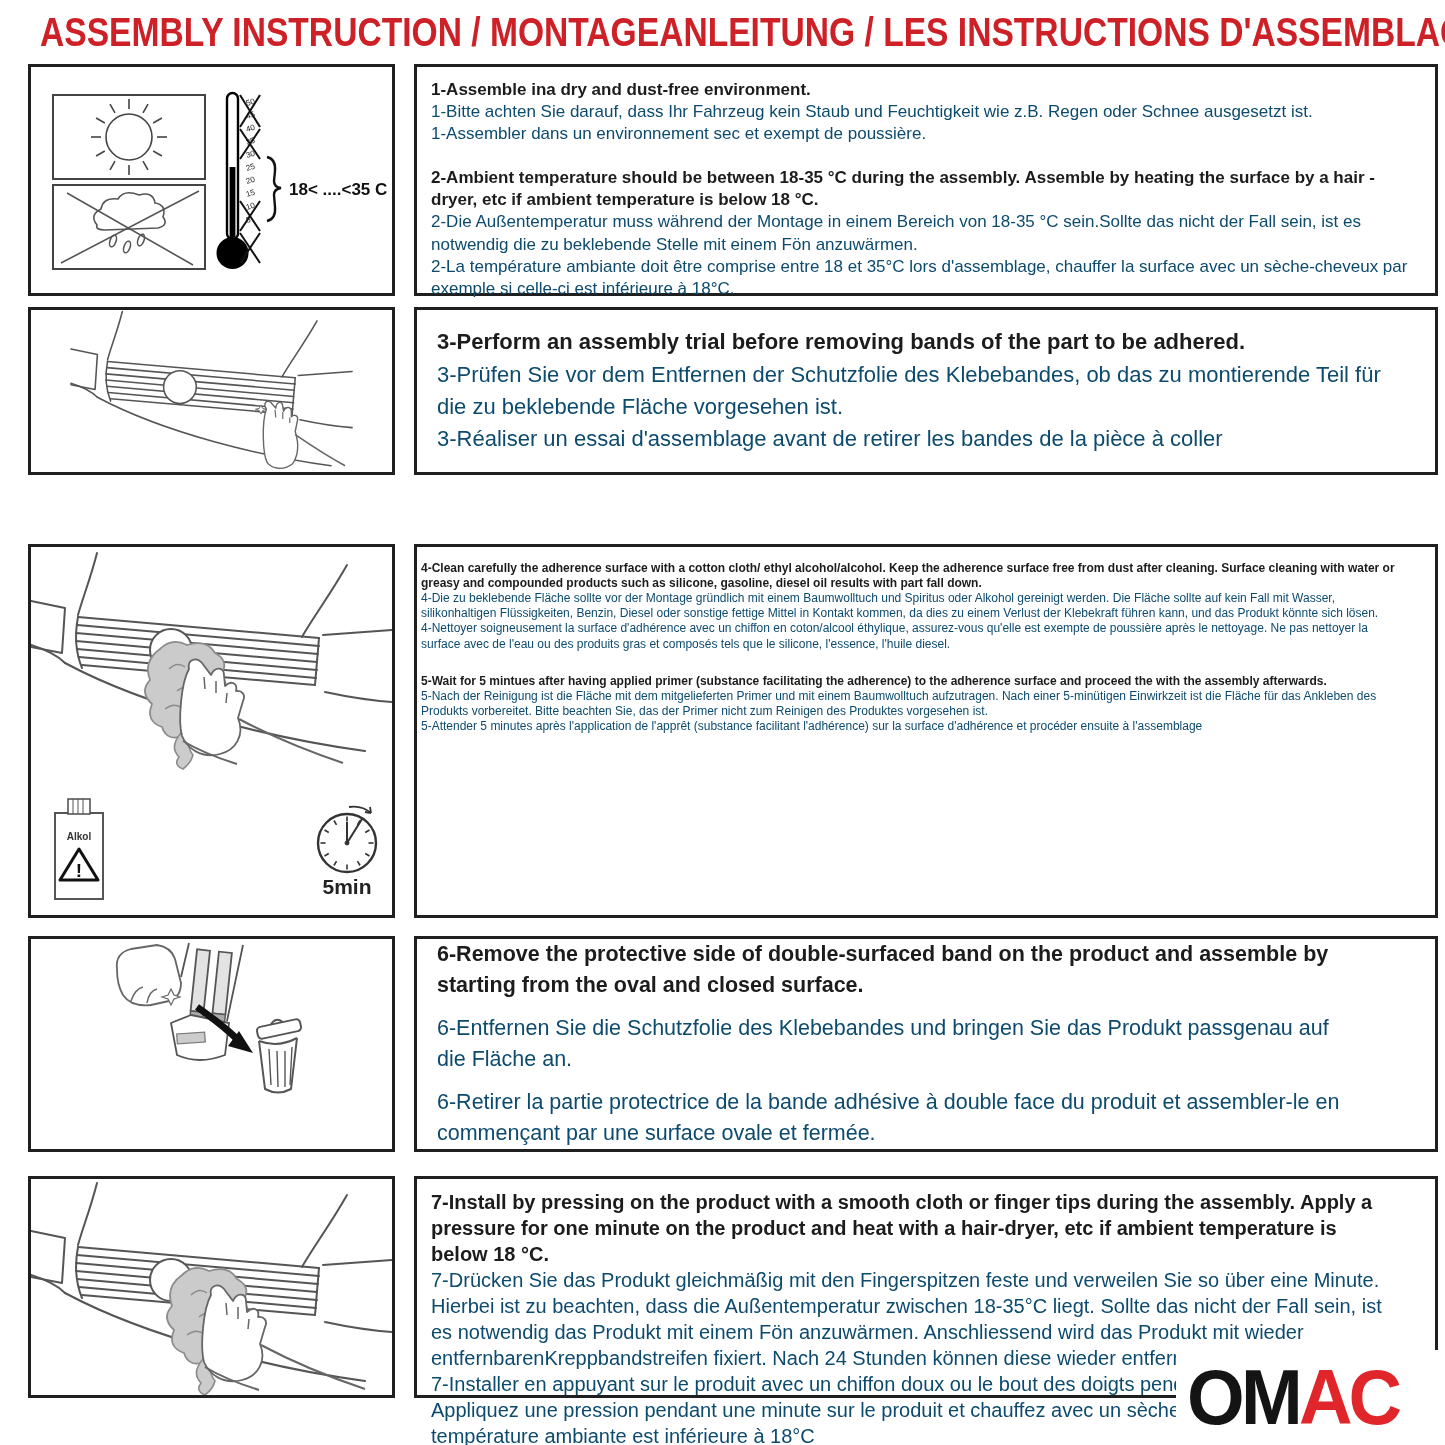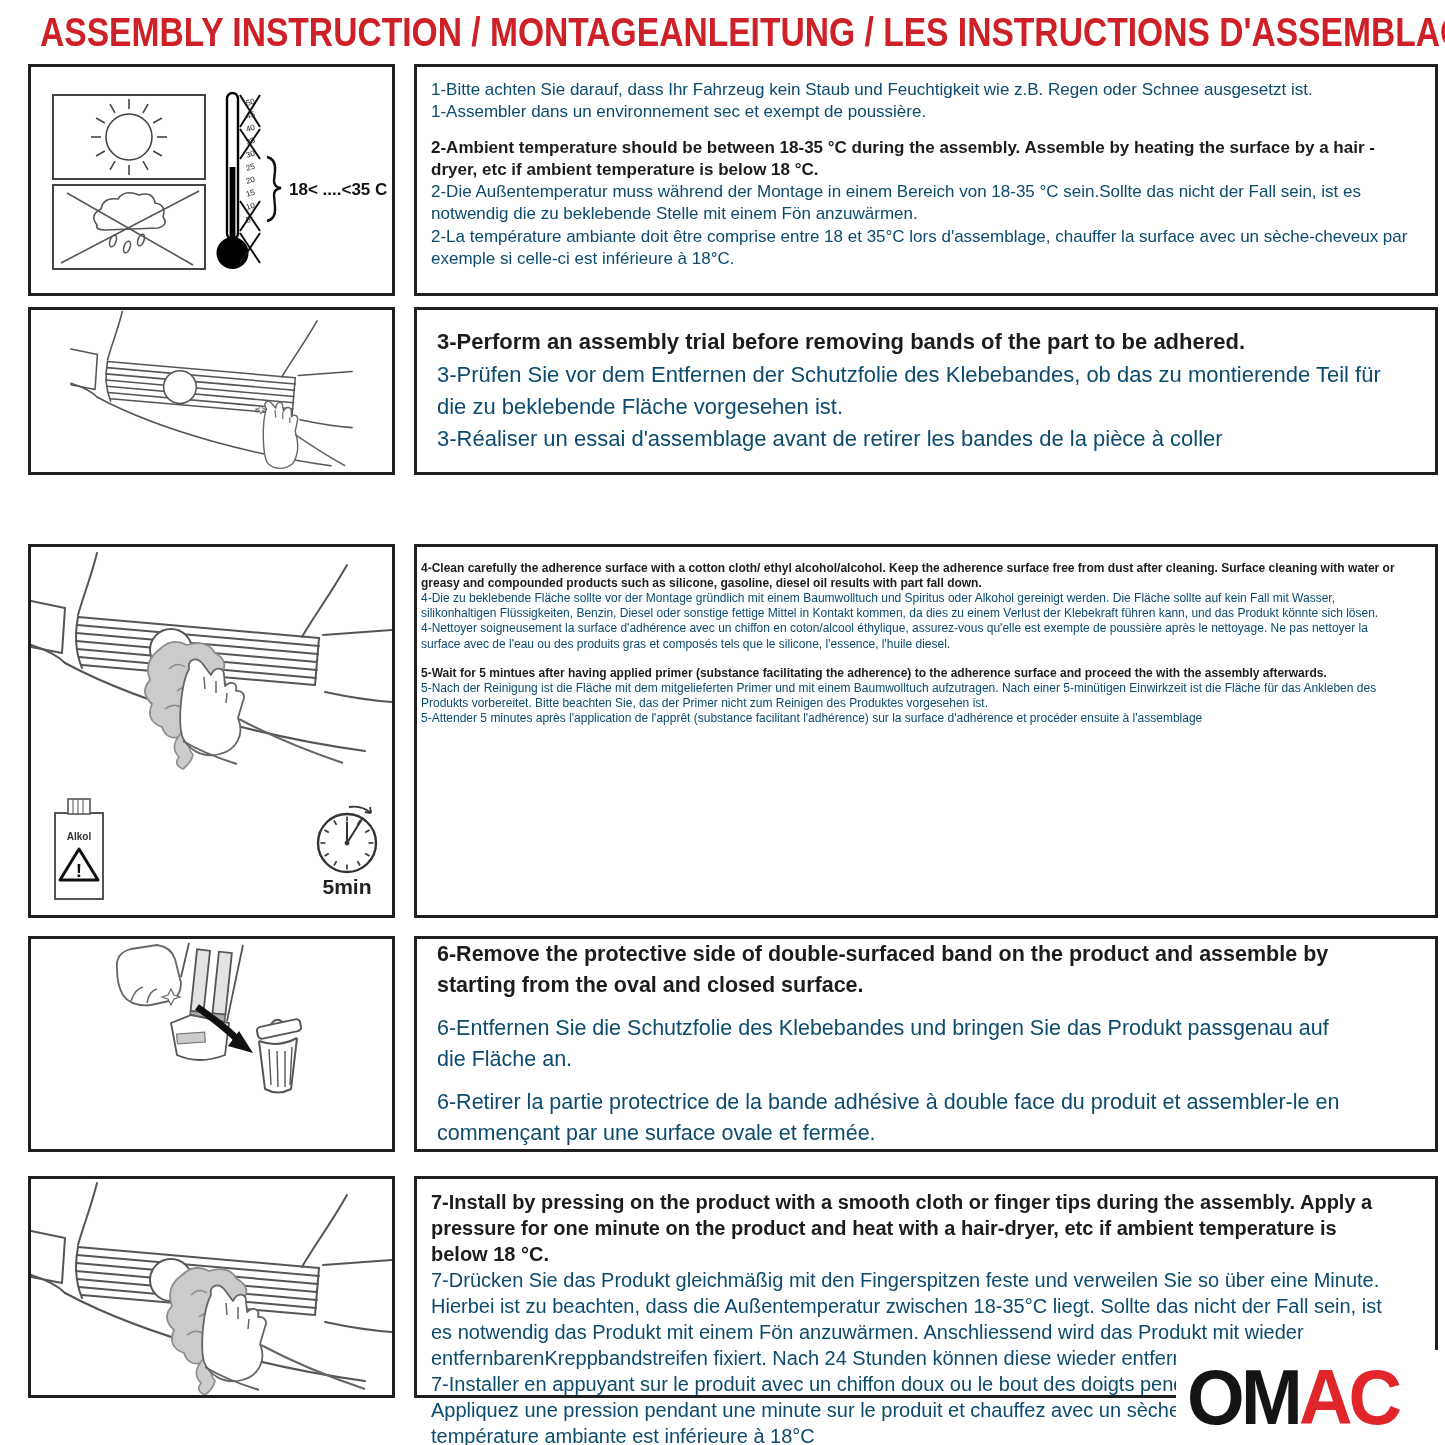--- a/index.html
+++ b/index.html
@@ -9,21 +9,21 @@
   .box{position:absolute;background:#fff;border:3px solid #1f1f1f}
   .imgbox{left:28px;width:367px}
   .txtbox{left:414px;width:1024px}
   #r1i,#r1t{top:64px;height:232px}
   #r2i,#r2t{top:307px;height:168px}
   #r3i,#r3t{top:544px;height:374px}
   #r4i,#r4t{top:936px;height:216px}
   #r5i,#r5t{top:1176px;height:222px}
   .txtbox p{color:#0c4a6e}
   .txtbox p.b{font-weight:700;color:#1c1c1c}
-  .txtbox p.gap{margin-top:14px}
+  .txtbox p.gap{margin-top:22px}
   .pad1{padding:12px 14px 0 14px;font-size:17px;line-height:1.3}
   .pad2{display:flex;flex-direction:column;justify-content:center;padding:0 20px;font-size:22px;line-height:1.47}
   .pad2 p{max-width:960px}
   .pad4{display:flex;flex-direction:column;justify-content:space-between;padding:0 20px;font-size:21.5px;line-height:1.44}
   .pad4 p{max-width:905px}
   .pad3{padding:14px 30px 0 4px;font-size:12px;line-height:1.26}
   .pad5{padding:10px 40px 0 14px;font-size:20px;line-height:1.3}
   .imgbox svg{display:block;width:100%;height:100%}
   .logo{position:absolute;left:1176px;top:1350px;width:269px;height:95px;background:#fff;display:flex;align-items:center;justify-content:flex-start;font-weight:800;font-size:78px;letter-spacing:-4px;line-height:.9;transform-origin:100% 50%}
   .logo .inner{transform:scaleX(.95);transform-origin:100% 50%;white-space:nowrap}
@@ -120,20 +120,21 @@
           <line x1="229" y1="134" x2="209" y2="164"></line>
         <line x1="209" y1="166" x2="229" y2="196"></line>
           <line x1="229" y1="166" x2="209" y2="196"></line>
       </g>
       <path d="M236,90 Q245,92 244,104 L243,114 Q243,120 250,121 Q243,122 243,128 L244,140 Q245,152 236,154" fill="none" stroke="#111" stroke-width="2.4"></path>
       <text x="258" y="128" font-size="17" font-weight="600" fill="#111">18&lt; ....&lt;35 C</text>
     </g>
   </svg>
 </div>
 <div class="box txtbox pad1" id="r1t">
+  <p class="b">1-Assemble ina dry and dust-free environment.</p>
   <p>1-Bitte achten Sie darauf, dass Ihr Fahrzeug kein Staub und Feuchtigkeit wie z.B. Regen oder Schnee ausgesetzt ist.</p>
   <p>1-Assembler dans un environnement sec et exempt de poussière.</p>
   <p class="b gap">2-Ambient temperature should be between 18-35 °C  during the assembly. Assemble by heating the surface by a hair -dryer, etc if ambient temperature is below 18 °C.</p>
   <p>2-Die Außentemperatur muss während der Montage in einem Bereich von 18-35 °C  sein.Sollte das nicht der Fall sein, ist es notwendig die zu beklebende Stelle mit einem Fön anzuwärmen.</p>
   <p>2-La température ambiante doit être comprise entre 18 et 35°C lors d'assemblage, chauffer la surface avec un sèche-cheveux par exemple si celle-ci est inférieure à 18°C.</p>
 </div>
 
 <div class="box imgbox" id="r2i">
   <svg viewBox="0 0 361 208">
     <use href="#car"></use>

